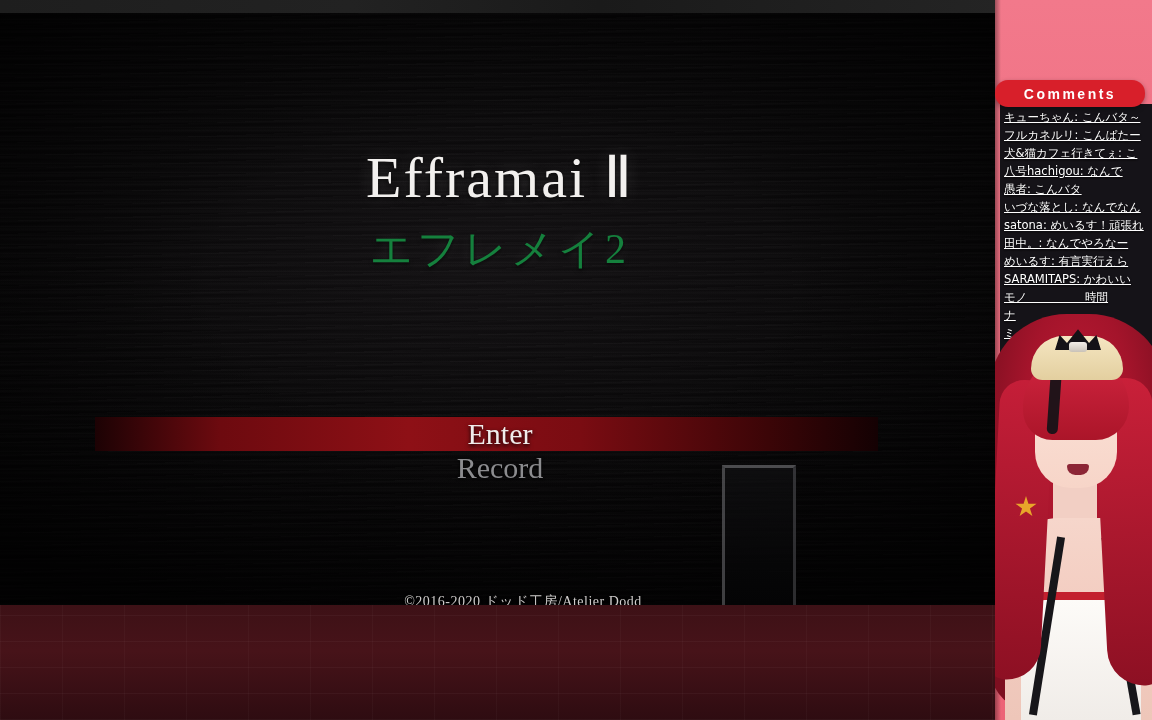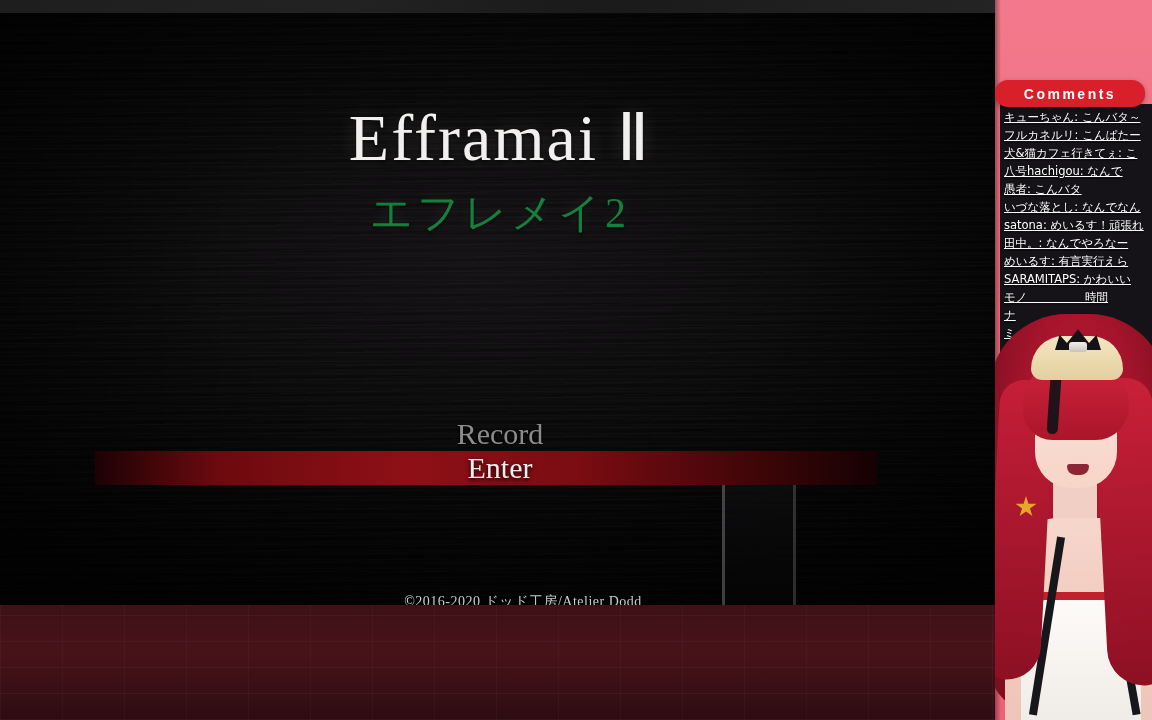--- a/index.html
+++ b/index.html
@@ -28,22 +28,22 @@
   
   .door { position:absolute; left:722px; top:452px; width:74px; height:148px;
     border-left:3px solid rgba(175,175,180,.34);
     border-right:3px solid rgba(160,160,168,.26);
     border-top:3px solid rgba(185,185,190,.40);
     background:linear-gradient(180deg, rgba(20,20,22,.55), rgba(4,4,5,.9));
     filter:blur(.6px); }
 
   
   .title-wrap { position:absolute; left:0; top:92px; width:1000px; text-align:center; }
-  .game-title { font-family:"Liberation Serif", serif; font-size:66px; color:#f2f0ee;
-    letter-spacing:2px; line-height:1; text-shadow:0 0 18px rgba(255,255,255,.16), 0 2px 5px #000; }
+  .game-title { font-family:"Liberation Serif", serif; font-size:58px; color:#f2f0ee;
+    letter-spacing:2px; line-height:1; text-shadow:0 0 18px rgba(255,255,255,.16), 0 2px 5px #000;margin-top:44px; }
   .game-subtitle { font-family:"Liberation Serif", serif; font-size:42px; color:#15803d;
     letter-spacing:4px; margin-top:14px; text-shadow:0 0 12px rgba(255,255,255,.13), 0 2px 4px #000; }
 
   
   .menu { position:absolute; left:0; top:404px; width:1000px; }
   .menu-row { height:34px; display:flex; align-items:center; justify-content:center; position:relative; }
   .menu-row .sel-bar { position:absolute; left:95px; right:122px; top:0; bottom:0;
     background:linear-gradient(90deg, #1c0204 0%, #6d0a0f 16%, #8e1016 40%, #7a0c12 62%, #3b0507 86%, #140103 100%); }
   .menu-label { position:relative; font-family:"Liberation Serif", serif; font-size:30px;
     color:#efecea; text-shadow:0 2px 4px #000; }
@@ -142,26 +142,26 @@
     <div class="game-tex"></div>
     <div class="game-vig"></div>
     <div class="door"></div>
 
     <div class="title-wrap">
       <div class="game-title">Efframai Ⅱ</div>
       <div class="game-subtitle">エフレメイ2</div>
     </div>
 
     <div class="menu">
-      <div class="menu-row disabled">
-        <span class="menu-label">Record</span>
-      </div>
       <div class="menu-row">
         <div class="sel-bar"></div>
         <span class="menu-label">Enter</span>
+      </div>
+      <div class="menu-row disabled">
+        <span class="menu-label">Record</span>
       </div>
     </div>
 
     <div class="copyright">©2016-2020 ドッド工房/Atelier Dodd</div>
   </div>
 
   <div class="bottom-band">
 
     
 

